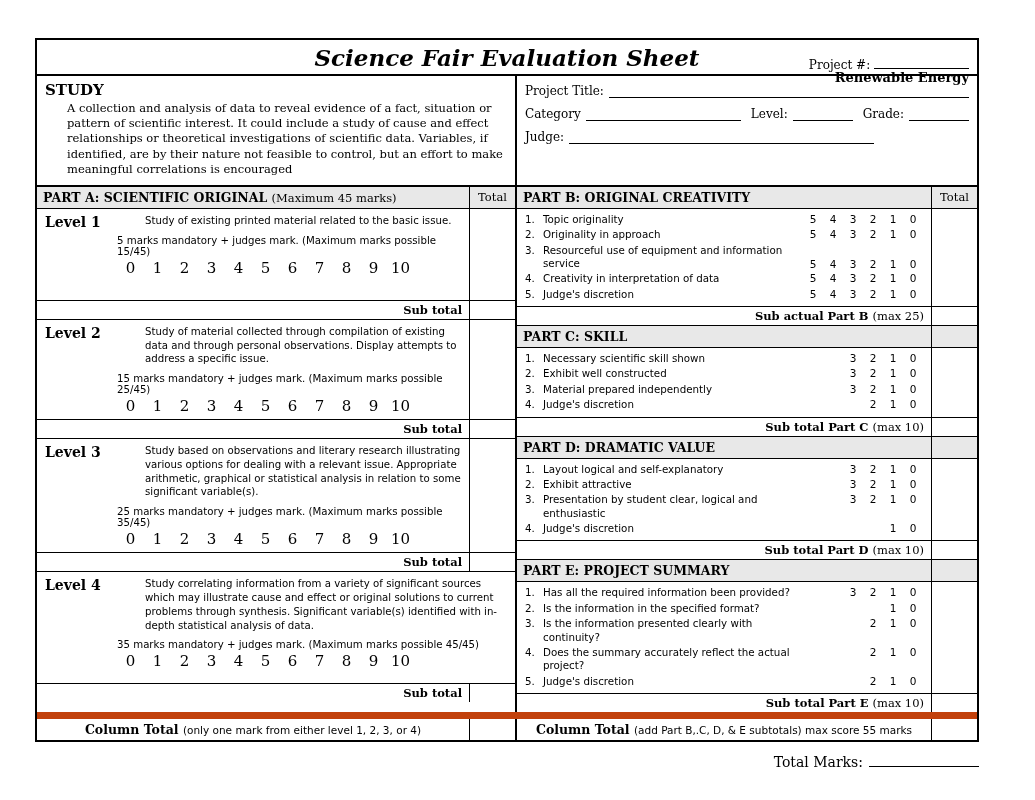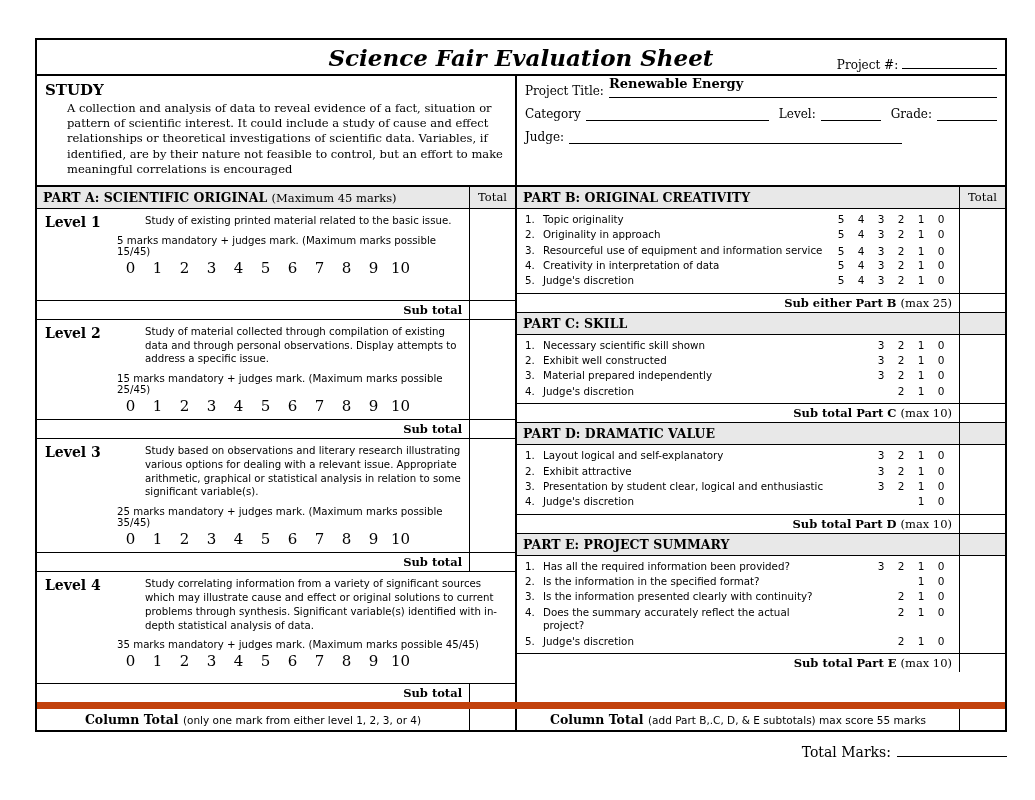--- a/index.html
+++ b/index.html
@@ -4,21 +4,21 @@
 <style>
   * { box-sizing: border-box; }
   html, body { margin:0; padding:0; }
   body {
     width: 1035px; height: 800px;
     background: #ffffff;
     font-family: "Liberation Sans", sans-serif;
     color: #000;
     overflow: hidden;
   }
-  .page { position: relative; width: 1035px; height: 596px; padding: 38px 28px 0 35px; }
+  .page { position: relative; width: 1035px; height: 596px; padding: 38px 56px 0 35px; }
 
   .sheet { border: 2px solid #000; }
 
   
   .hdr-title-row {
     position: relative;
     border-bottom: 2px solid #000;
     height: 36px;
   }
   .doc-title {
@@ -49,22 +49,22 @@
     font-family: "DejaVu Serif", serif;
     font-size: 11.5px;
     line-height: 1.32;
   }
   .hdr-right { flex: 1; padding: 8px 8px 6px 8px; font-family: "DejaVu Serif", serif; font-size: 12px; }
   .fld { display:flex; align-items:flex-end; margin-bottom: 9px; white-space: nowrap; }
   .fld .lbl { margin-right: 5px; }
   .line { border-bottom: 1px solid #000; flex: 1; height: 14px; position: relative; }
   .line.fixed60 { flex: none; width: 60px; }
   .line .val {
-    position: absolute; left: 0; right: 0; bottom: 6px;
-    text-align: left;
+    position: absolute; left: 0; right: 0; bottom: 12px;
+    text-align: right;
     font-weight: bold;
     font-size: 13px;
   }
   .gap { width: 10px; }
 
   
   .body-grid { display: flex; }
   .col { }
   .colA { width: 480px; border-right: 2px solid #000; }
   .colB { flex: 1; }
@@ -297,21 +297,21 @@
                 <div class="opts">
                   <span>5</span><span>4</span><span>3</span><span>2</span><span>1</span><span>0</span>
                 </div>
               </div>
             </div>
           </div>
           <div class="sec-side"></div>
         </div>
         <div class="sub-row">
           <div class="sub-lbl">
-            <span>Sub either Part B</span>
+            <span>Sub actual Part B</span>
             <span style="font-weight:normal">(max 25)</span>
           </div>
           <div class="sub-box"></div>
         </div>
 
         <div class="bar">
           <div class="t">
             <span>PART C:  SKILL</span>
           </div>
           <div class="tot"></div>

